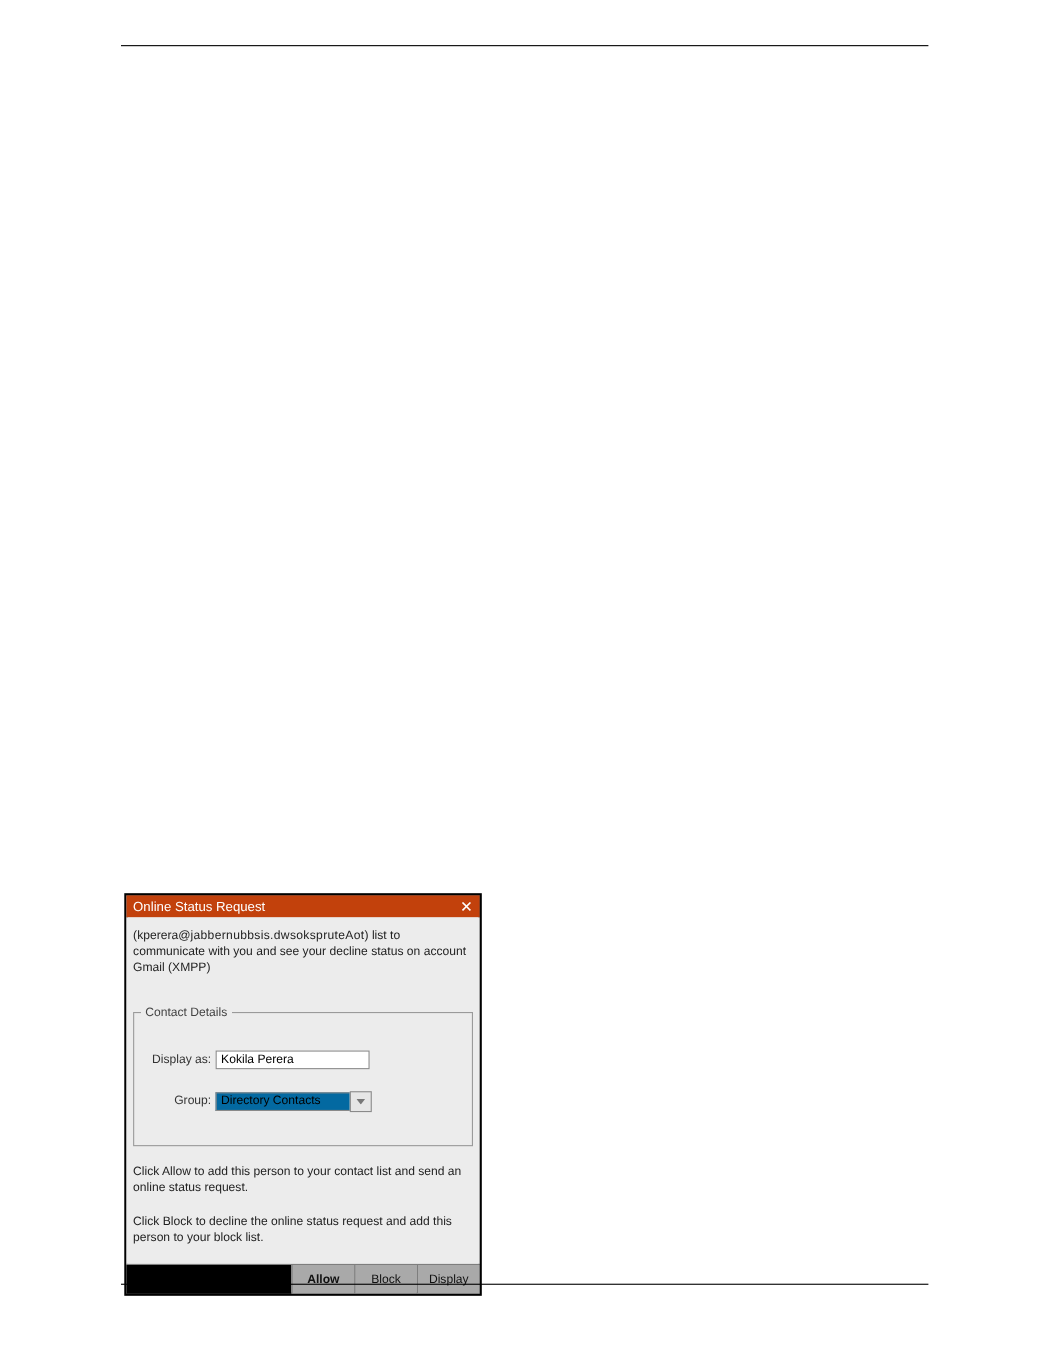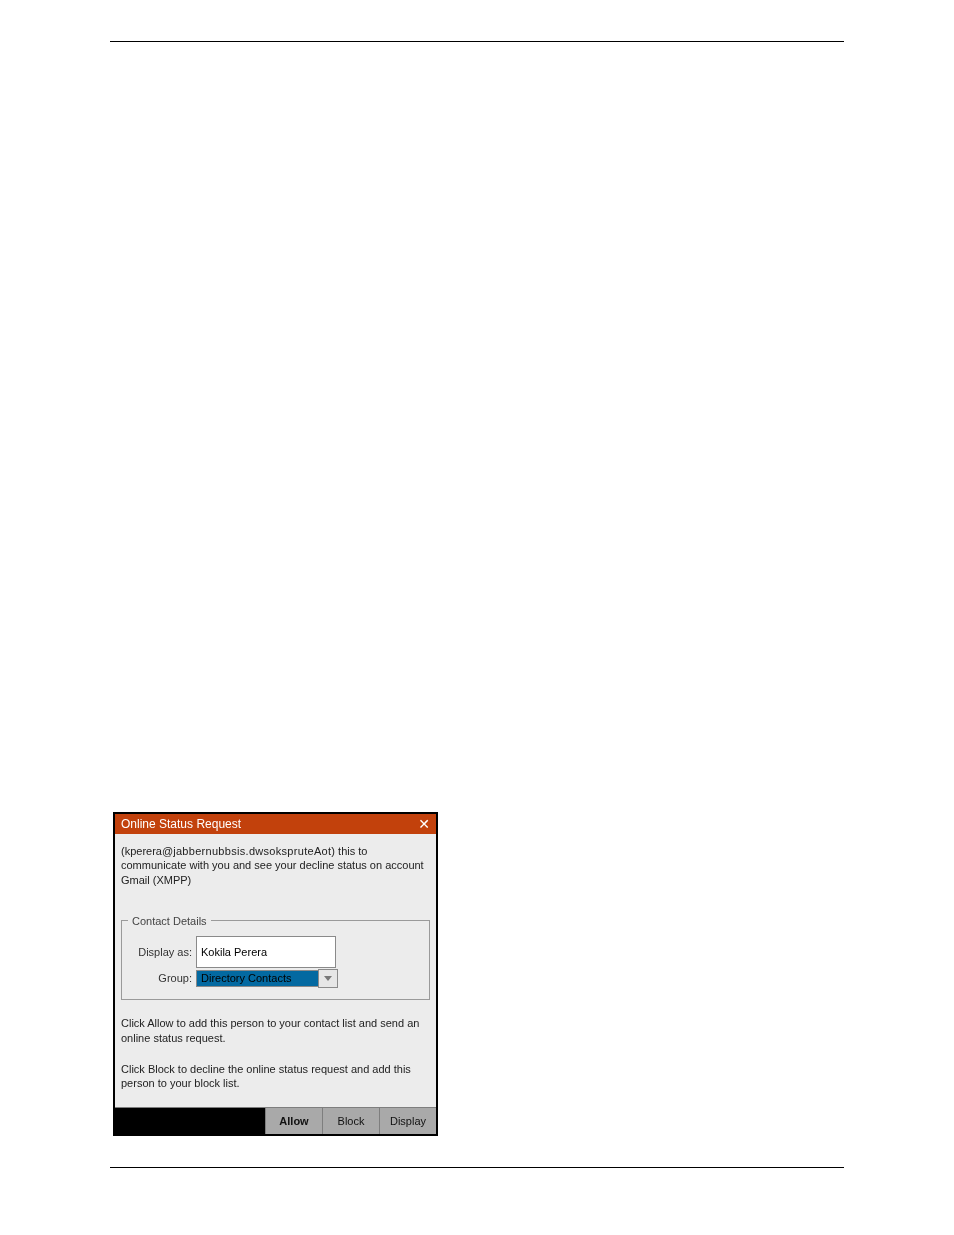--- a/index.html
+++ b/index.html
@@ -8,23 +8,23 @@
 .hr-bottom{position:absolute;left:110px;right:110px;bottom:67px;border-top:1px solid #000}
 .dialog{position:absolute;left:113px;top:812px;width:321px;border:2px solid #000;background:#ececec;box-shadow:0 0 0 1px #000 inset}
 .titlebar{background:#c2410c;color:#fff;display:flex;align-items:center;justify-content:space-between;height:20px;padding:0 4px 0 6px}
 .titlebar-title{font-size:12px}
 .titlebar-close{font-family:Arial,sans-serif;font-size:14px;line-height:14px;color:#fff;cursor:pointer;padding:0 2px;background:none;border:none}
 .body{background:#ececec;padding:10px 6px 6px 6px}
 .msg{font-size:11px;color:#222;line-height:1.3;margin:0 0 28px 0}
 .obf{letter-spacing:.3px}
 fieldset.contact{border:1px solid #9a9a9a;padding:8px 6px 10px 6px;margin:0 0 14px 0}
 fieldset.contact legend{font-size:11px;color:#444;padding:0 4px}
-.row{display:flex;align-items:center;margin:1px 0}
+.row{display:flex;align-items:center;margin:20px 0}
 .row-label{width:64px;text-align:right;font-size:11px;color:#333;margin-right:4px}
-.txt-input{width:140px;height:32px;border:1px solid #8a8a8a;background:#fff;font-size:11px;padding:1px 4px;box-sizing:border-box}
+.txt-input{width:140px;height:17px;border:1px solid #8a8a8a;background:#fff;font-size:11px;padding:1px 4px;box-sizing:border-box}
 .select-wrap{display:flex;align-items:center}
 .select-input{width:122px;height:17px;border:1px solid #8a8a8a;border-right:none;background:#0369a1;font-size:11px;padding:1px 4px;box-sizing:border-box}
 .select-btn{width:18px;height:17px;border:1px solid #8a8a8a;background:#e6e6e6;display:flex;align-items:center;justify-content:center;cursor:pointer}
 .select-btn svg{width:8px;height:5px;fill:#777}
 .hint{font-size:11px;color:#222;line-height:1.35;margin:16px 0 10px 0}
 .buttons{display:flex;height:26px;border-top:1px solid #7e7e7e}
 .btn-spacer{flex:1;background:#000}
 .btn{width:56px;background:#a9a9a9;border-left:1px solid #7e7e7e;display:flex;align-items:center;justify-content:center;font-size:11px;color:#111;cursor:pointer}
 .btn.primary{font-weight:bold}
 </style>
@@ -34,21 +34,21 @@
   <div class="hr-top"></div>
 
   <div class="dialog">
     <div class="titlebar">
       <span class="titlebar-title">Online Status Request</span>
       <button class="titlebar-close" aria-label="Close">✕</button>
     </div>
     <div class="body">
       <p class="msg">
         (<span><span>kperera@</span><span class="obf">jabbernubbsis.dwsokspruteAot</span></span>)
-        <span> this to</span>
+        <span> list to</span>
         <span>communicate with you and see your decline status on account</span>
         <span>Gmail (XMPP)</span>
       </p>
 
       <fieldset class="contact">
         <legend>Contact Details</legend>
         <div class="row">
           <div class="row-label">Display as:</div>
           <input class="txt-input" type="text" value="Kokila Perera" style="">
         </div>

